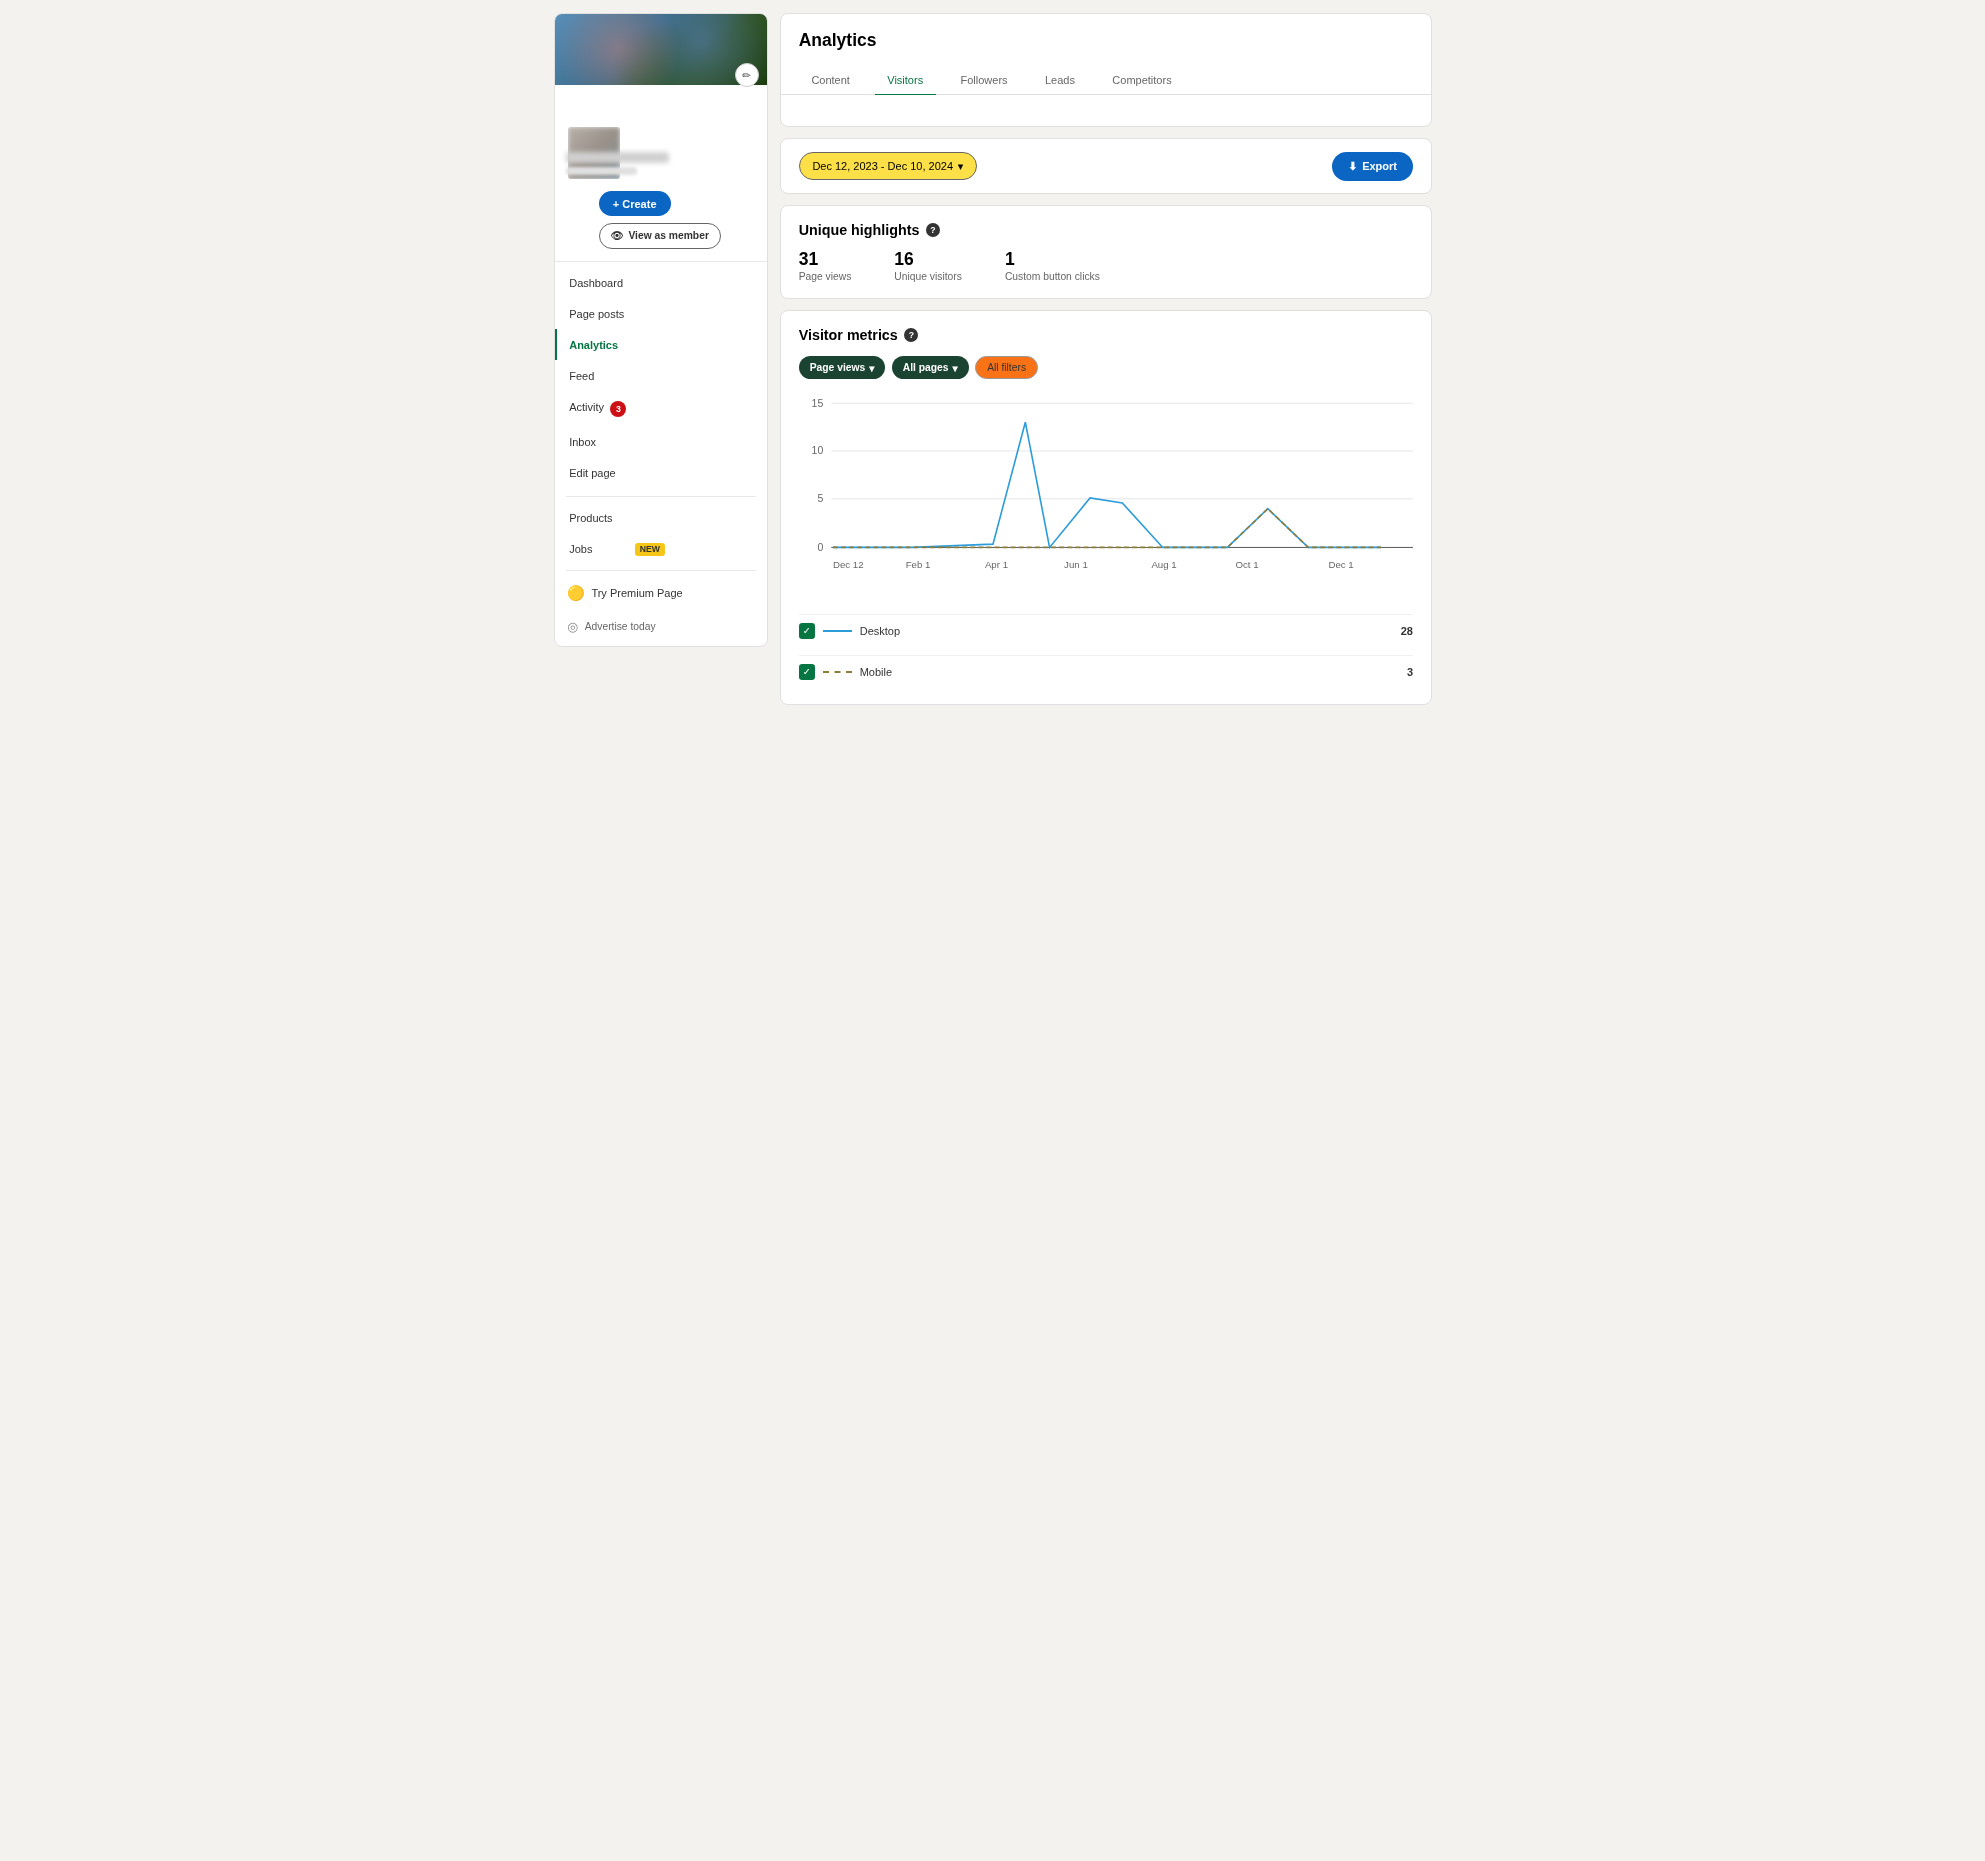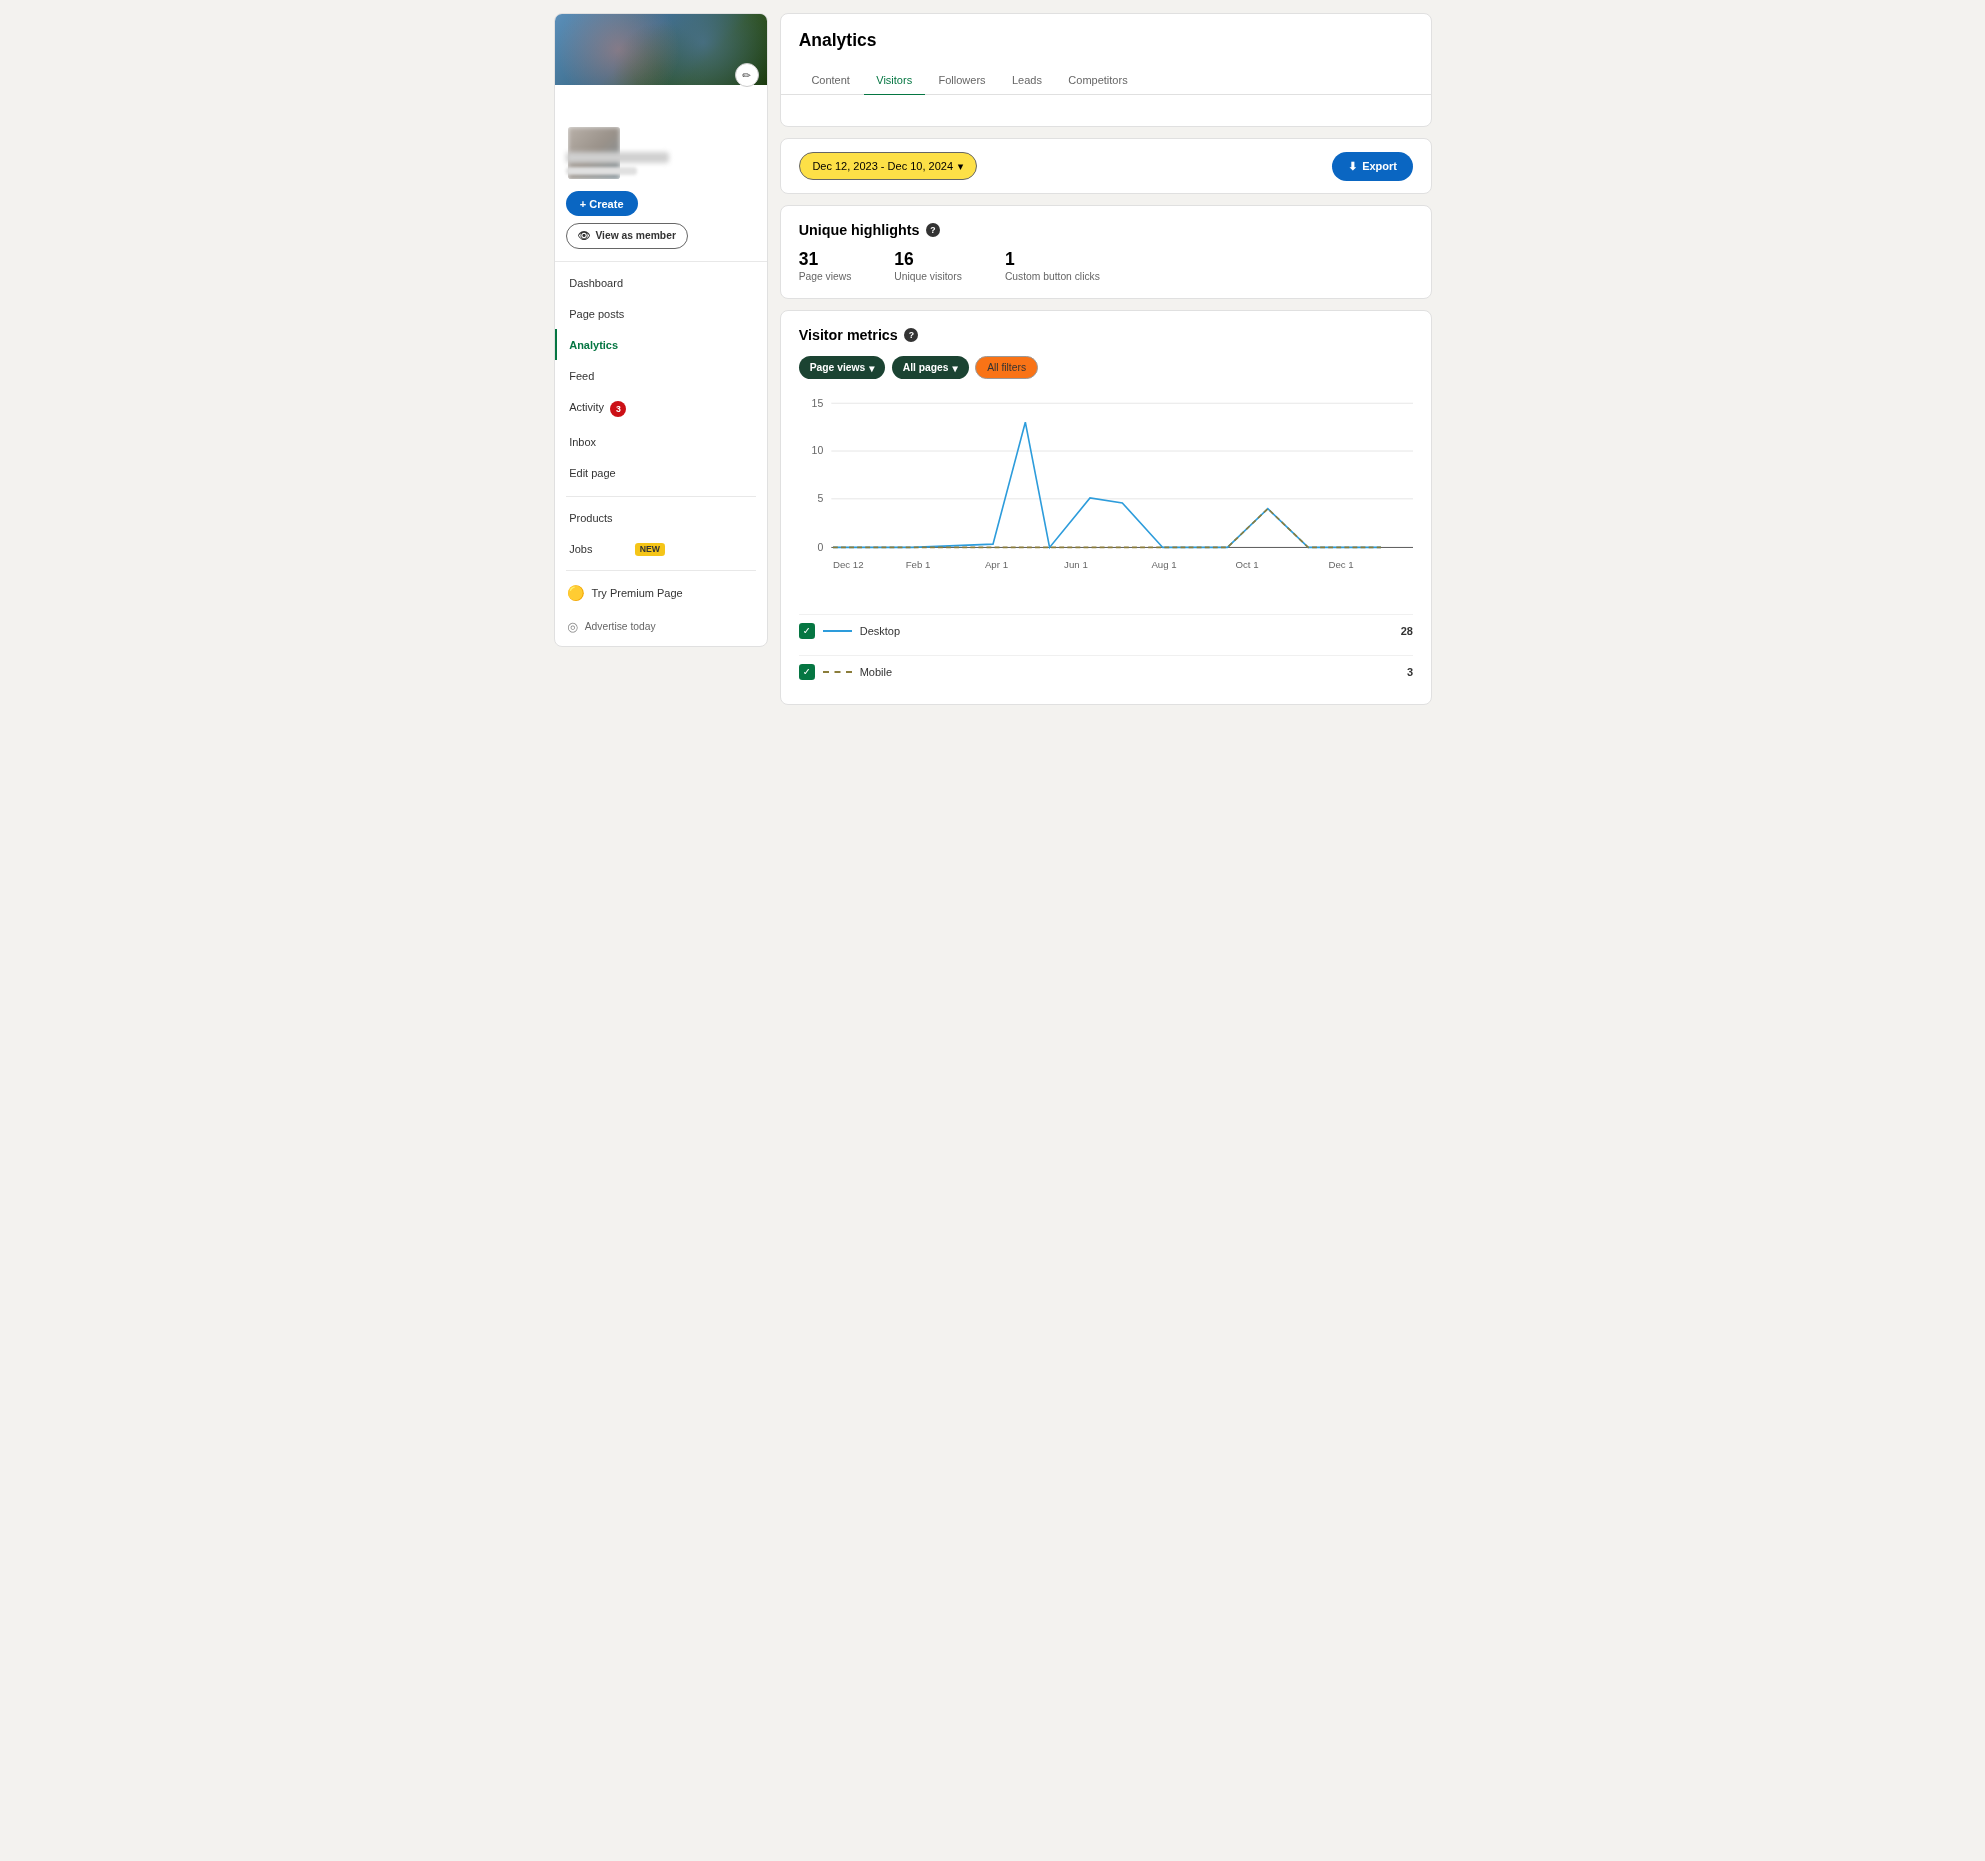--- a/index.html
+++ b/index.html
@@ -83,20 +83,21 @@
       height: 8px; width: 71px;
       background: #e0e0e0;
       border-radius: 3.2px;
       filter: blur(1.6px);
     }
     .sidebar-actions {
       padding: 8px 11px 11px;
       display: flex;
       flex-direction: column;
       gap: 6.4px;
+      margin-left: 33px;
     }
     .btn-create {
       background: #0a66c2;
       color: #fff;
       border: none;
       border-radius: 16px;
       padding: 6.4px 14.3px;
       font-size: 11px;
       font-weight: 600;
       cursor: pointer;
@@ -201,21 +202,21 @@
       border: 0.8px solid #e0e0e0;
       padding: 16px 17.5px;
     }
     .analytics-title {
       font-size: 17.5px;
       font-weight: 700;
       margin-bottom: 11px;
     }
     .tabs {
       display: flex;
-      gap: 1px;
+      gap: 12px;
       border-bottom: 0.8px solid #e0e0e0;
       margin: 15px -17.5px;
       padding: 0 17.5px;
     }
     .tab {
       padding: 8px 12.7px;
       font-size: 11px;
       color: #666;
       cursor: pointer;
       border-bottom: 1.6px solid transparent;

